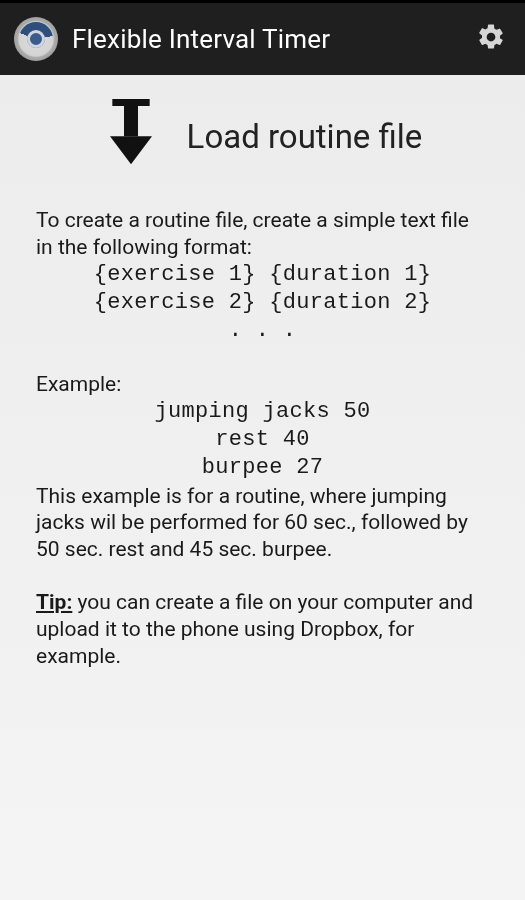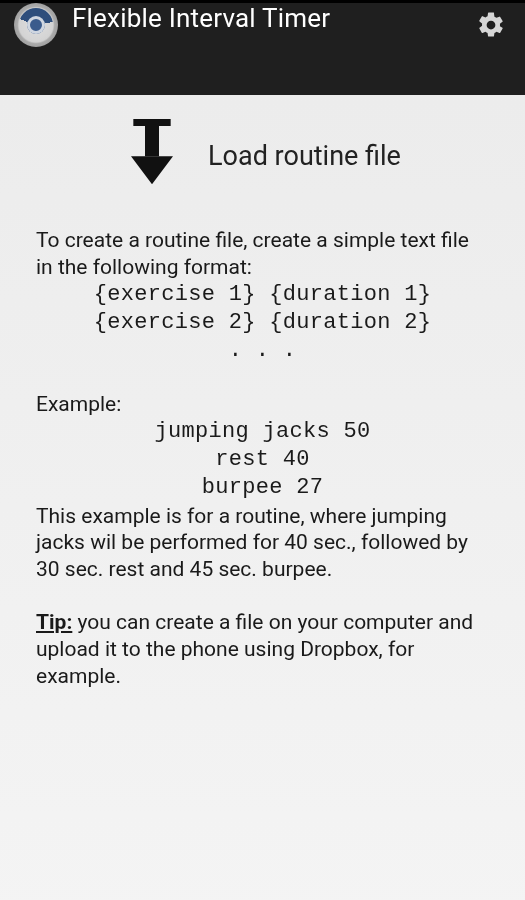--- a/index.html
+++ b/index.html
@@ -8,23 +8,24 @@
     height: 900px;
     font-family: Roboto, Arial, sans-serif;
     background: #f0f0f0;
     overflow: hidden;
   }
   .statusbar {
     height: 3px;
     background: #000;
   }
   .actionbar {
-    height: 92px;
+    height: 72px;
     background: #1f1f1f;
     display: flex;
+    align-items: center;
     padding: 0 10px 0 14px;
     box-shadow: 0 2px 4px rgba(0,0,0,0.4);
   }
   .app-icon {
     width: 44px;
     height: 44px;
     border-radius: 50%;
     background: radial-gradient(circle at 50% 50%, #e8e8e8 0%, #d0d0d0 55%, #aaa 60%, #888 100%);
     position: relative;
     flex: 0 0 auto;
@@ -78,21 +79,21 @@
     gap: 28px;
     padding: 24px 0 34px 0;
     cursor: pointer;
   }
   .down-icon svg {
     width: 56px;
     height: 70px;
     fill: #111;
   }
   .load-label {
-    font-size: 27px;
+    font-size: 33px;
     color: #222;
   }
 
   .body-text {
     padding: 0 36px;
     font-size: 21px;
     line-height: 1.28;
     color: #1a1a1a;
   }
   .body-text .mono {
@@ -142,21 +143,21 @@
       <div class="mono">{exercise 1} {duration 1}</div>
       <div class="mono">{exercise 2} {duration 2}</div>
       <div class="mono">. . .</div>
     </div>
 
     <div class="block">
       <div>Example:</div>
       <div class="mono">jumping jacks 50</div>
       <div class="mono">rest 40</div>
       <div class="mono">burpee 27</div>
-      <div>This example is for a routine, where jumping jacks wil be performed for 40 sec., followed by 30 sec. rest and 45 sec. burpee.</div>
+      <div>This example is for a routine, where jumping jacks wil be performed for 60 sec., followed by 50 sec. rest and 45 sec. burpee.</div>
     </div>
 
     <div class="block">
       <span class="tip-label">Tip:</span><span> you can create a file on your computer and upload it to the phone using Dropbox, for example.</span>
     </div>
 
   </div>
 
 </div>
 

